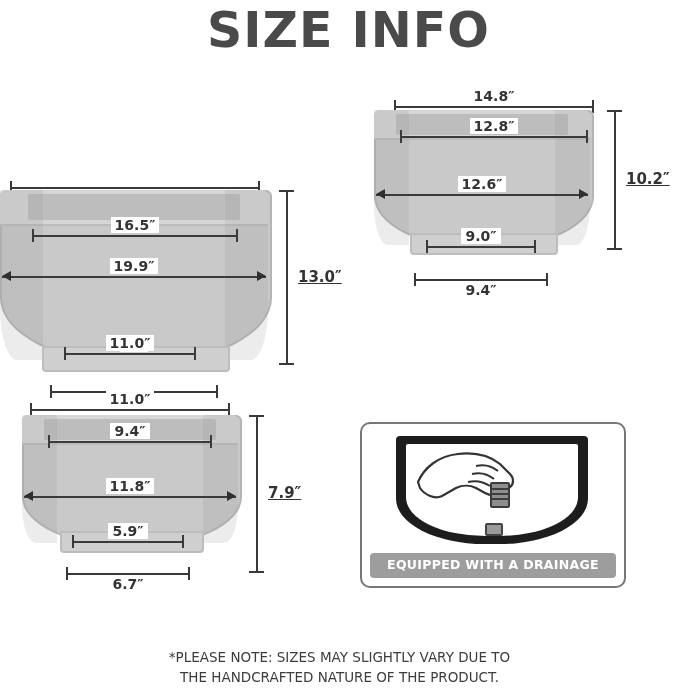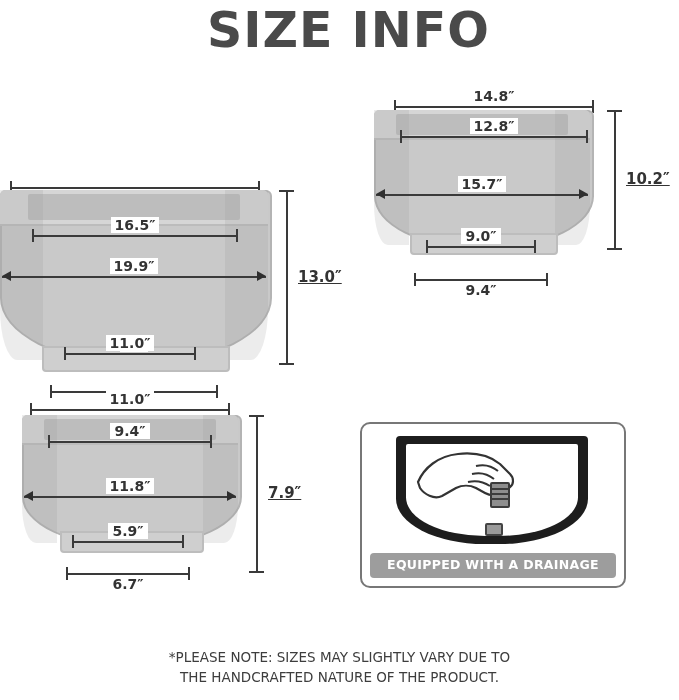--- a/index.html
+++ b/index.html
@@ -336,21 +336,21 @@
     <div class="line"></div>
     <div class="cap l"></div>
     <div class="cap r"></div>
     <div class="label"><span class="chip">12.8″</span></div>
   </div>
 
   <div class="dim dim-h" style="left:6px;top:103px;width:212px;height:22px;">
     <div class="line"></div>
     <div class="arrow l"></div>
     <div class="arrow r"></div>
-    <div class="label"><span class="chip">15.7″</span></div>
+    <div class="label"><span class="chip">12.6″</span></div>
   </div>
 
   <div class="dim dim-h" style="left:56px;top:155px;width:110px;height:22px;">
     <div class="line"></div>
     <div class="cap l"></div>
     <div class="cap r"></div>
     <div class="label"><span class="chip">9.0″</span></div>
   </div>
 
   <div class="dim dim-h" style="left:44px;top:188px;width:134px;height:22px;">

